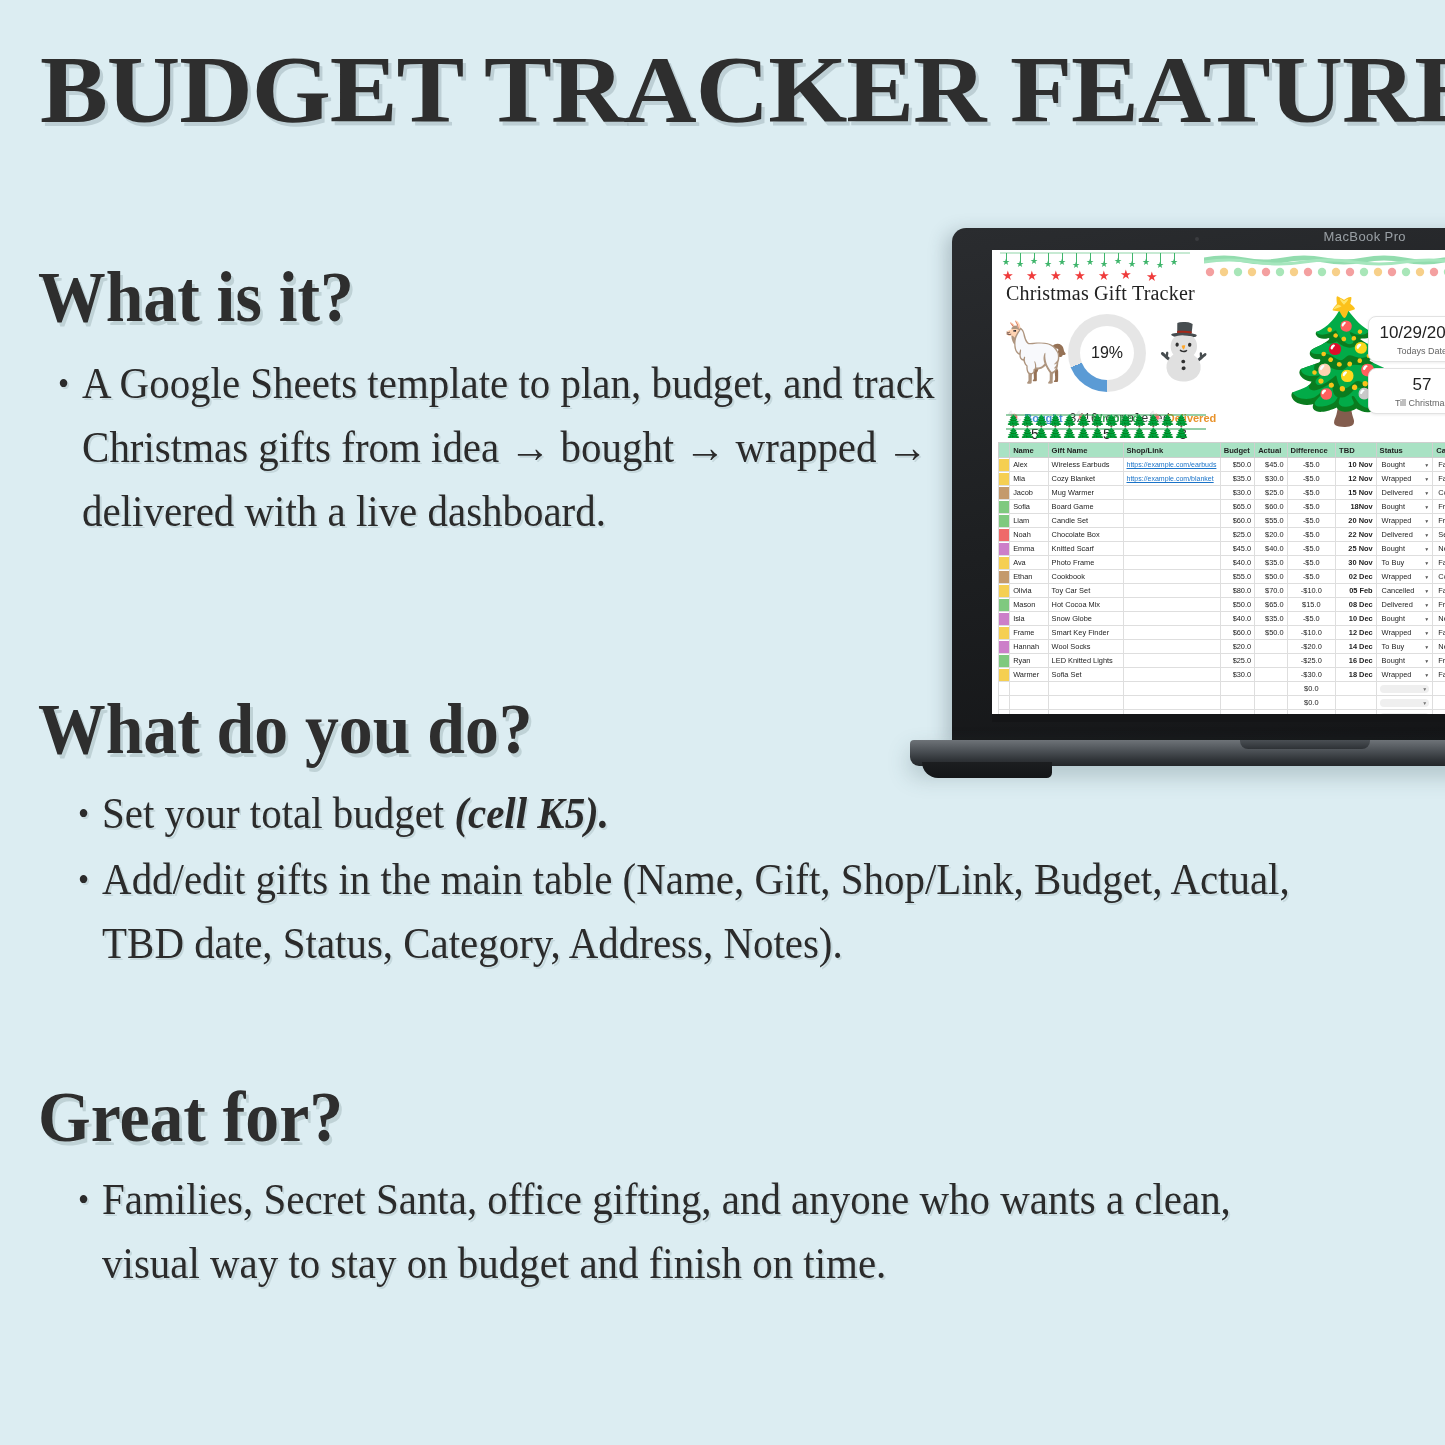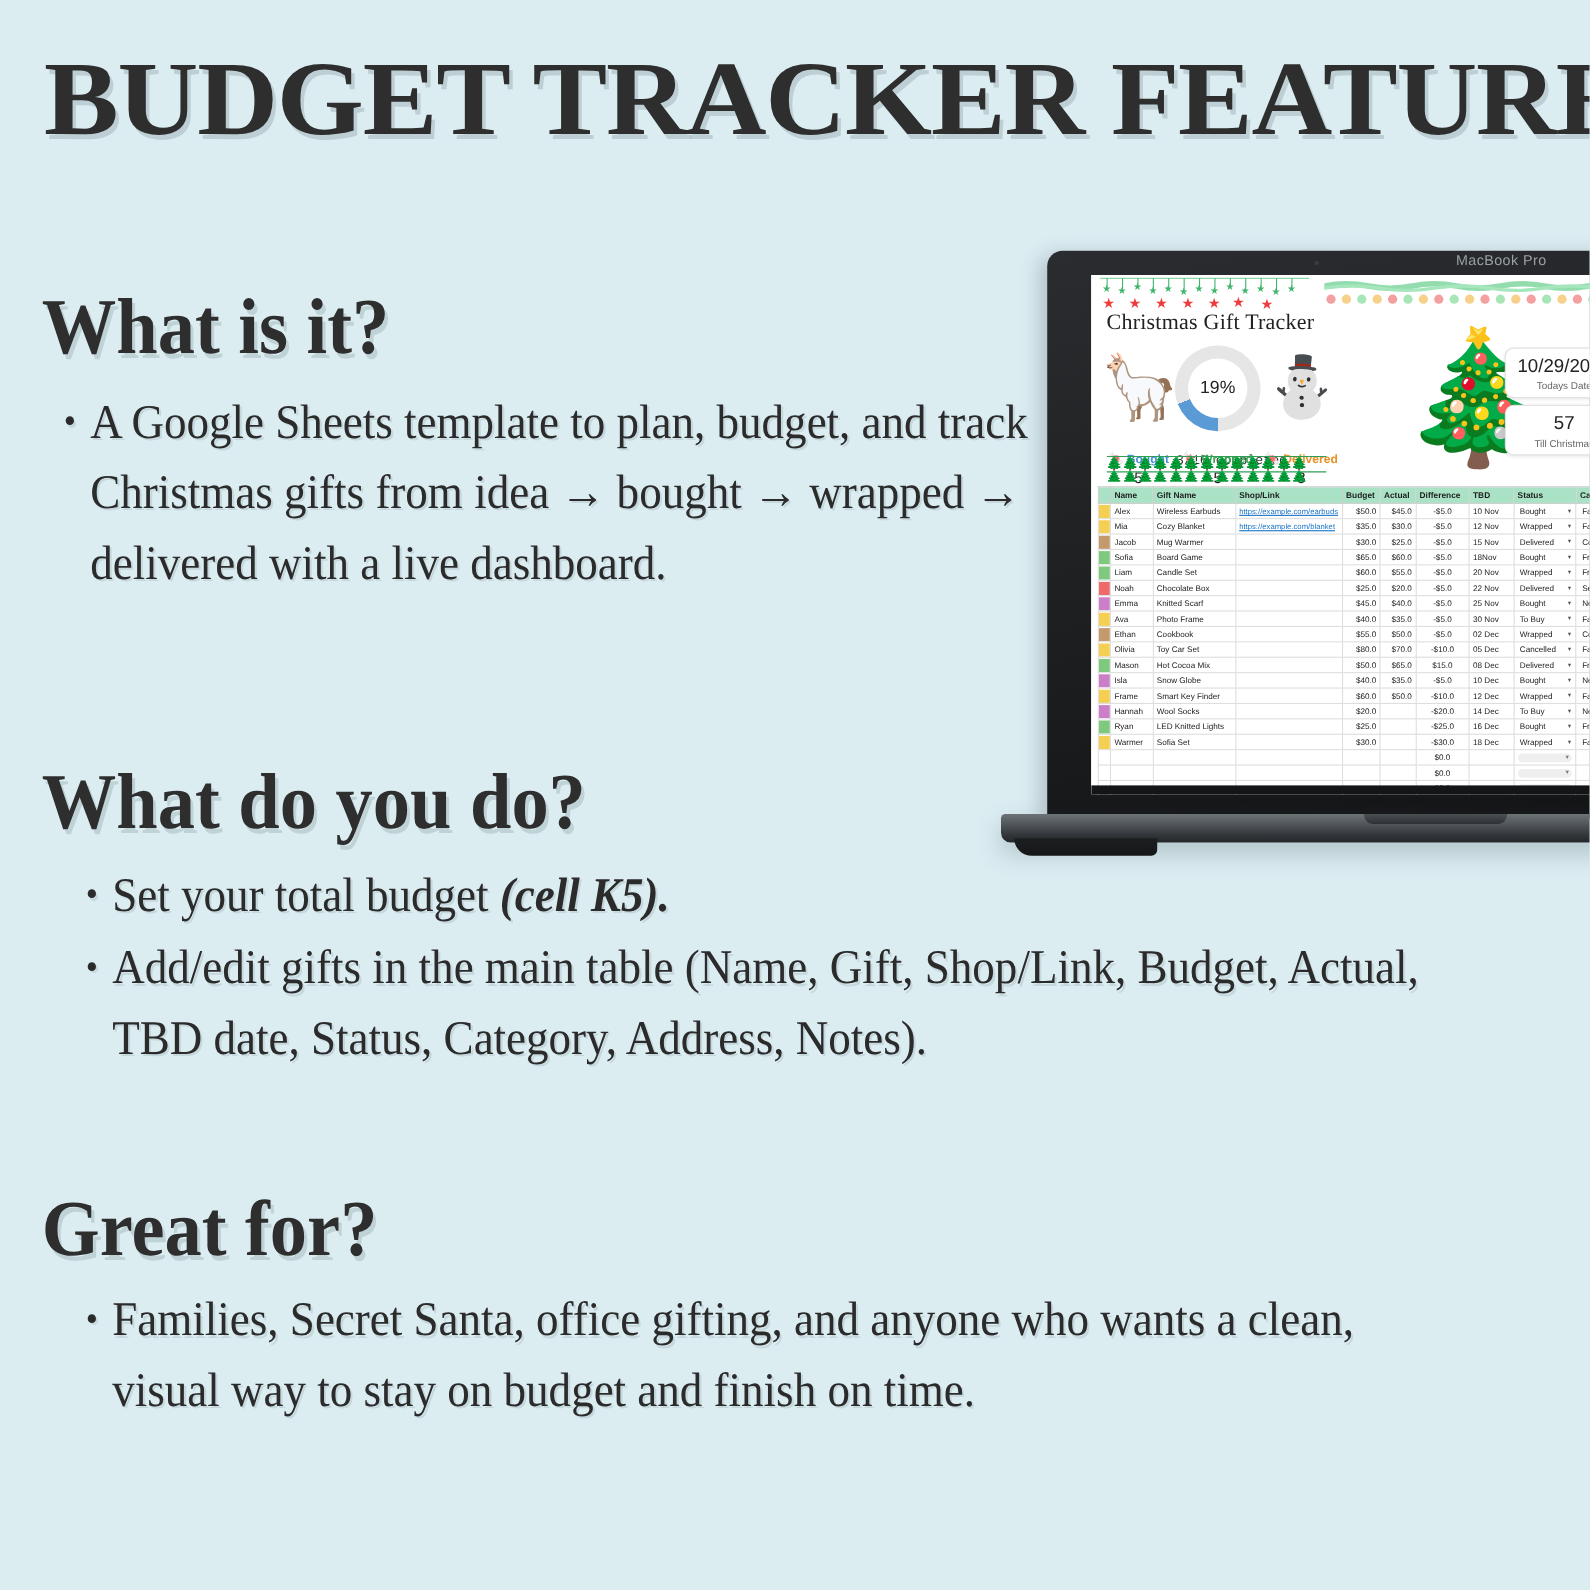--- a/index.html
+++ b/index.html
@@ -290,21 +290,21 @@
     white-space: nowrap;
     overflow: hidden;
   }
   .col-swatch { width: 11px; padding: 0 !important; }
   .col-name { width: 38px; margin-left: 36px; }
   .col-gift { width: 74px; }
   .col-shop { width: 96px; }
   .col-budget { width: 34px; text-align: right; }
   .col-actual { width: 32px; text-align: right; }
   .col-diff { width: 48px; text-align: center; }
-  .col-tbd { width: 40px; text-align: left; }
+  .col-tbd { width: 40px; text-align: right; font-weight: bold; }
   .col-status { width: 56px; }
   .col-cat { width: 50px; }
 
   .swatch { display: block; width: 100%; height: 12px; }
   .link-cell a { color: #1a73c8; text-decoration: underline; font-size: 7px; }
 
   .dd {
     display: flex; align-items: center; justify-content: space-between;
     gap: 2px;
   }
@@ -754,21 +754,21 @@
               <tr>
                 <td class="col-swatch">
                   <span class="swatch" style="background:#f5cf52"></span>
                 </td>
                 <td class="col-name">Olivia</td>
                 <td class="col-gift">Toy Car Set</td>
                 <td class="col-shop link-cell"></td>
                 <td class="col-budget">$80.0</td>
                 <td class="col-actual">$70.0</td>
                 <td class="col-diff">-$10.0</td>
-                <td class="col-tbd">05 Dec</td>
+                <td class="col-tbd">05 Feb</td>
                 <td class="col-status">
                   <span class="dd">
                     <span class="dd-pill">Cancelled</span>
                     <span class="dd-arrow">▼</span>
                   </span>
                 </td>
                 <td class="col-cat">
                   <span class="dd">
                     <span class="dd-pill">Family</span>
                   </span>

